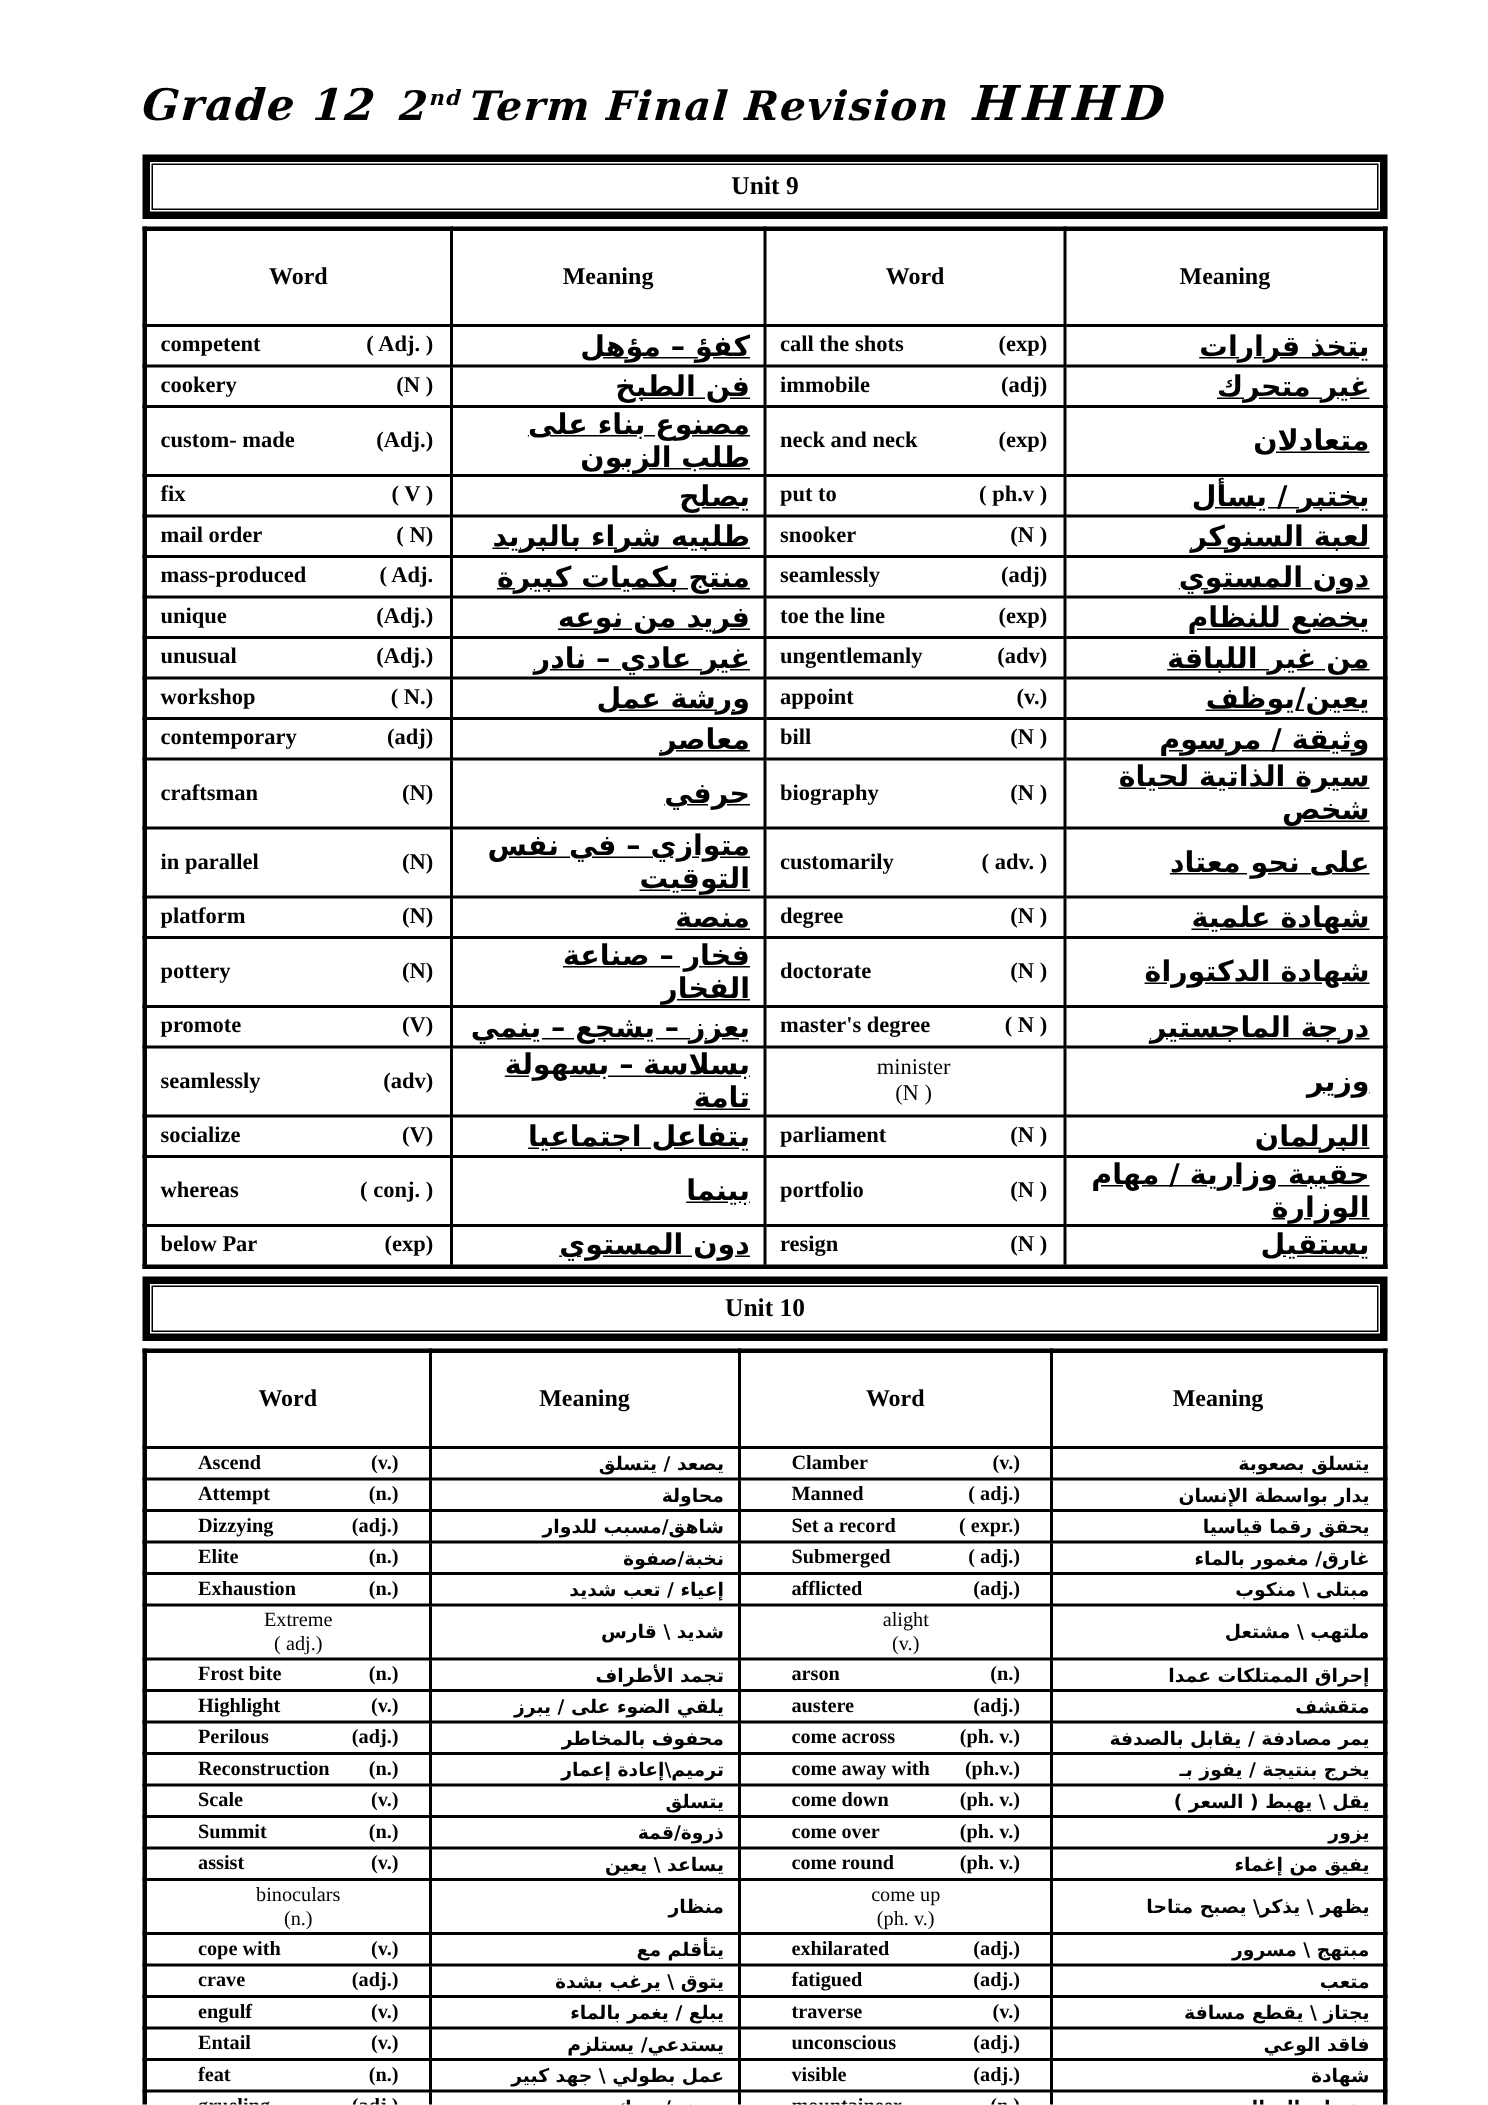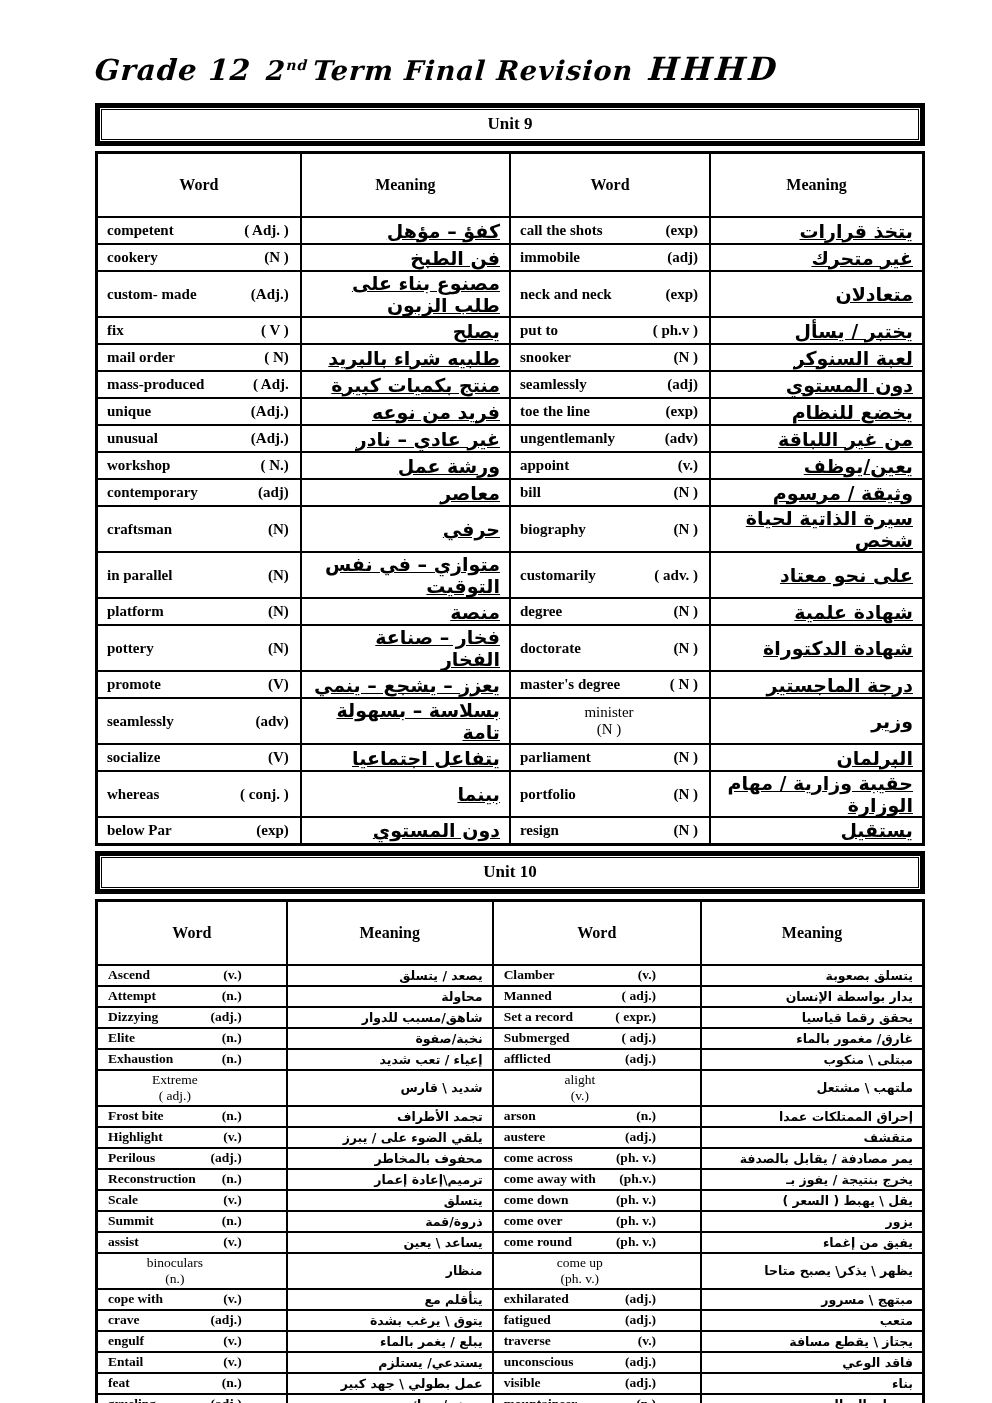--- a/index.html
+++ b/index.html
@@ -50,21 +50,21 @@
   .unit10 col.c3 { width: 25.2%; } .unit10 col.c4 { width: 26.9%; }
 
   .unit9  .vocab td { height: 27px; }
   .unit10 .vocab td { height: 21px; }
 
   .word-row {
     display: flex; justify-content: space-between; align-items: center;
     font-weight: bold;
   }
   .unit9  .word-row { font-size: 15px;   padding: 1px 11px 1px 9px; }
-  .unit10 .word-row { font-size: 13.5px; padding: 1px 44px 1px 10px; }
+  .unit10 .word-row { font-size: 13.5px; padding: 1px 20px 1px 10px; margin-left: 24px; }
   .word-row.light { font-weight: normal; flex-direction: column; }
   .word { white-space: nowrap; }
   .pos  { white-space: nowrap; }
 
   td.ar {
     direction: rtl; text-align: right;
     font-family: "DejaVu Sans", sans-serif;
     font-weight: bold;
     padding: 0 9px;
   }
@@ -728,21 +728,21 @@
                   <span class="pos">(n.)</span>
                 </div>
               </td>
               <td class="ar" dir="rtl">عمل بطولي \ جهد كبير</td>
               <td>
                 <div class="word-row">
                   <span class="word">visible</span>
                   <span class="pos">(adj.)</span>
                 </div>
               </td>
-              <td class="ar" dir="rtl">بناء</td>
+              <td class="ar" dir="rtl">شهادة</td>
             </tr>
             <tr>
               <td>
                 <div class="word-row">
                   <span class="word">grueling</span>
                   <span class="pos">(adj.)</span>
                 </div>
               </td>
               <td class="ar" dir="rtl">مرهق/منهك</td>
               <td>

